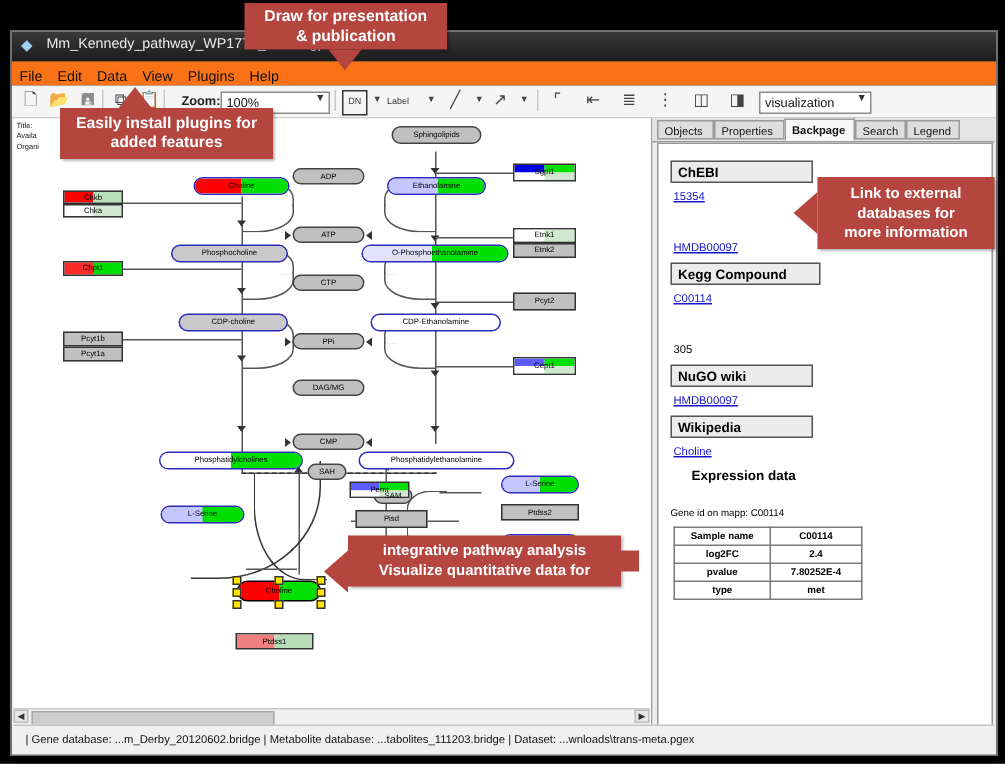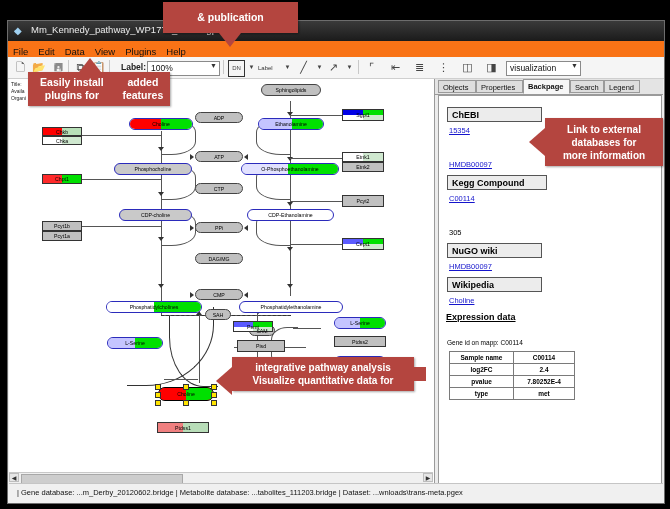--- a/index.html
+++ b/index.html
@@ -58,21 +58,21 @@
   .tabs{position:absolute;left:0;top:0;width:100%;height:15px;background:#e4e4e4;border-bottom:1px solid #9a9a9a;}
   .tab{position:absolute;top:1px;height:13px;font-size:7.5px;line-height:13px;padding:0 4px;
        border:1px solid #9a9a9a;background:#dedede;color:#111;box-sizing:border-box;}
   .tab.sel{background:#f7f7f7;border-bottom:1px solid #f7f7f7;font-weight:bold;top:0;height:15px;line-height:14px;}
   .sidebody{position:absolute;left:3px;top:16px;width:222px;height:403px;background:#fff;border:1px solid #9a9a9a;overflow:hidden;}
 
   .dbhead{position:absolute;left:8px;width:95px;height:15px;border:1px solid #555;background:#ececec;
           font-size:9px;font-weight:bold;color:#000;line-height:15px;padding-left:4px;box-sizing:border-box;}
   .dblink{position:absolute;left:10px;font-size:7.5px;color:#1414cc;text-decoration:underline;}
   .dbplain{position:absolute;left:10px;font-size:7.5px;color:#000;}
-  .exph{position:absolute;left:7px;font-size:9px;font-weight:bold;color:#000;text-decoration:underline;}
+  .exph{position:absolute;left:22px;font-size:9px;font-weight:bold;color:#000;}
   .geneid{position:absolute;left:8px;font-size:6.5px;color:#000;}
 
   table.exp{position:absolute;left:10px;border-collapse:collapse;}
   table.exp td{border:1px solid #7a7a7a;font-size:6.5px;text-align:center;color:#000;
                padding:2px 4px;background:#fff;font-weight:bold;}
 
   .hscroll{position:absolute;left:1px;bottom:20px;width:424px;height:10px;background:#f0f0f0;border-top:1px solid #c8c8c8;}
   .hthumb{position:absolute;left:12px;top:1px;width:160px;height:8px;background:#cdcdcd;border:1px solid #a8a8a8;}
   .sbbtn{position:absolute;top:0px;width:10px;height:9px;font-size:6px;line-height:9px;text-align:center;color:#333;background:#e6e6e6;border:1px solid #bdbdbd;box-sizing:border-box;}
 
@@ -113,21 +113,21 @@
 
     <div class="toolbar">
       <div class="tb-ico" style="left:5px;">🗋</div>
       <div class="tb-ico" style="left:24px;color:#c8932a;">📂</div>
       <div class="tb-ico" style="left:43px;color:#8b8b8b;">🖪</div>
       <div class="tb-sep" style="left:60px;"></div>
       <div class="tb-ico" style="left:65px;">⧉</div>
       <div class="tb-ico" style="left:84px;">📋</div>
       <div class="tb-sep" style="left:101px;"></div>
 
-      <div class="zoom-lbl" style="left:113px;">Label:</div>
+      <div class="zoom-lbl" style="left:113px;">Zoom:</div>
       <div class="combo" style="left:139px;top:4px;width:71px;text-decoration:underline;">
         <span class="cv">100%</span>
         <span class="ca">▼</span>
       </div>
 
       <div class="tb-sep" style="left:215px;"></div>
       <div class="tb-ico" style="left:220px;border:1px solid #333;font-size:6px;">DN</div>
       <div class="tb-ico" style="left:236px;font-size:6px;">▼</div>
       <div class="cap" style="left:250px;">Label</div>
       <div class="tb-ico" style="left:272px;font-size:6px;">▼</div>
@@ -482,25 +482,26 @@
       <div class="hthumb"></div>
       <div class="sbbtn" style="right:0px;">▶</div>
     </div>
 
     <div class="statusbar">
       <div class="status-txt">| Gene database: ...m_Derby_20120602.bridge | Metabolite database: ...tabolites_111203.bridge | Dataset: ...wnloads\trans-meta.pgex</div>
     </div>
   </div>
 
   <div class="callout" style="left:163px;top:2px;width:135px;height:31px;flex-direction:column;">
+    <span>Draw for presentation</span>
     <span>&amp; publication</span>
   </div>
   <div class="cdown" style="left:219px;top:33px;"></div>
 
-  <div class="callout" style="left:28px;top:72px;width:142px;height:34px;flex-direction:row;">
+  <div class="callout" style="left:40px;top:72px;width:142px;height:34px;flex-direction:column;">
     <span>Easily install plugins for</span>
     <span>added features</span>
   </div>
   <div class="cup" style="left:79px;top:58px;"></div>
 
   <div class="callout" style="left:545px;top:118px;width:118px;height:48px;flex-direction:column;font-size:10px;">
     <span>Link  to external</span>
     <span>databases  for</span>
     <span>more information</span>
   </div>

